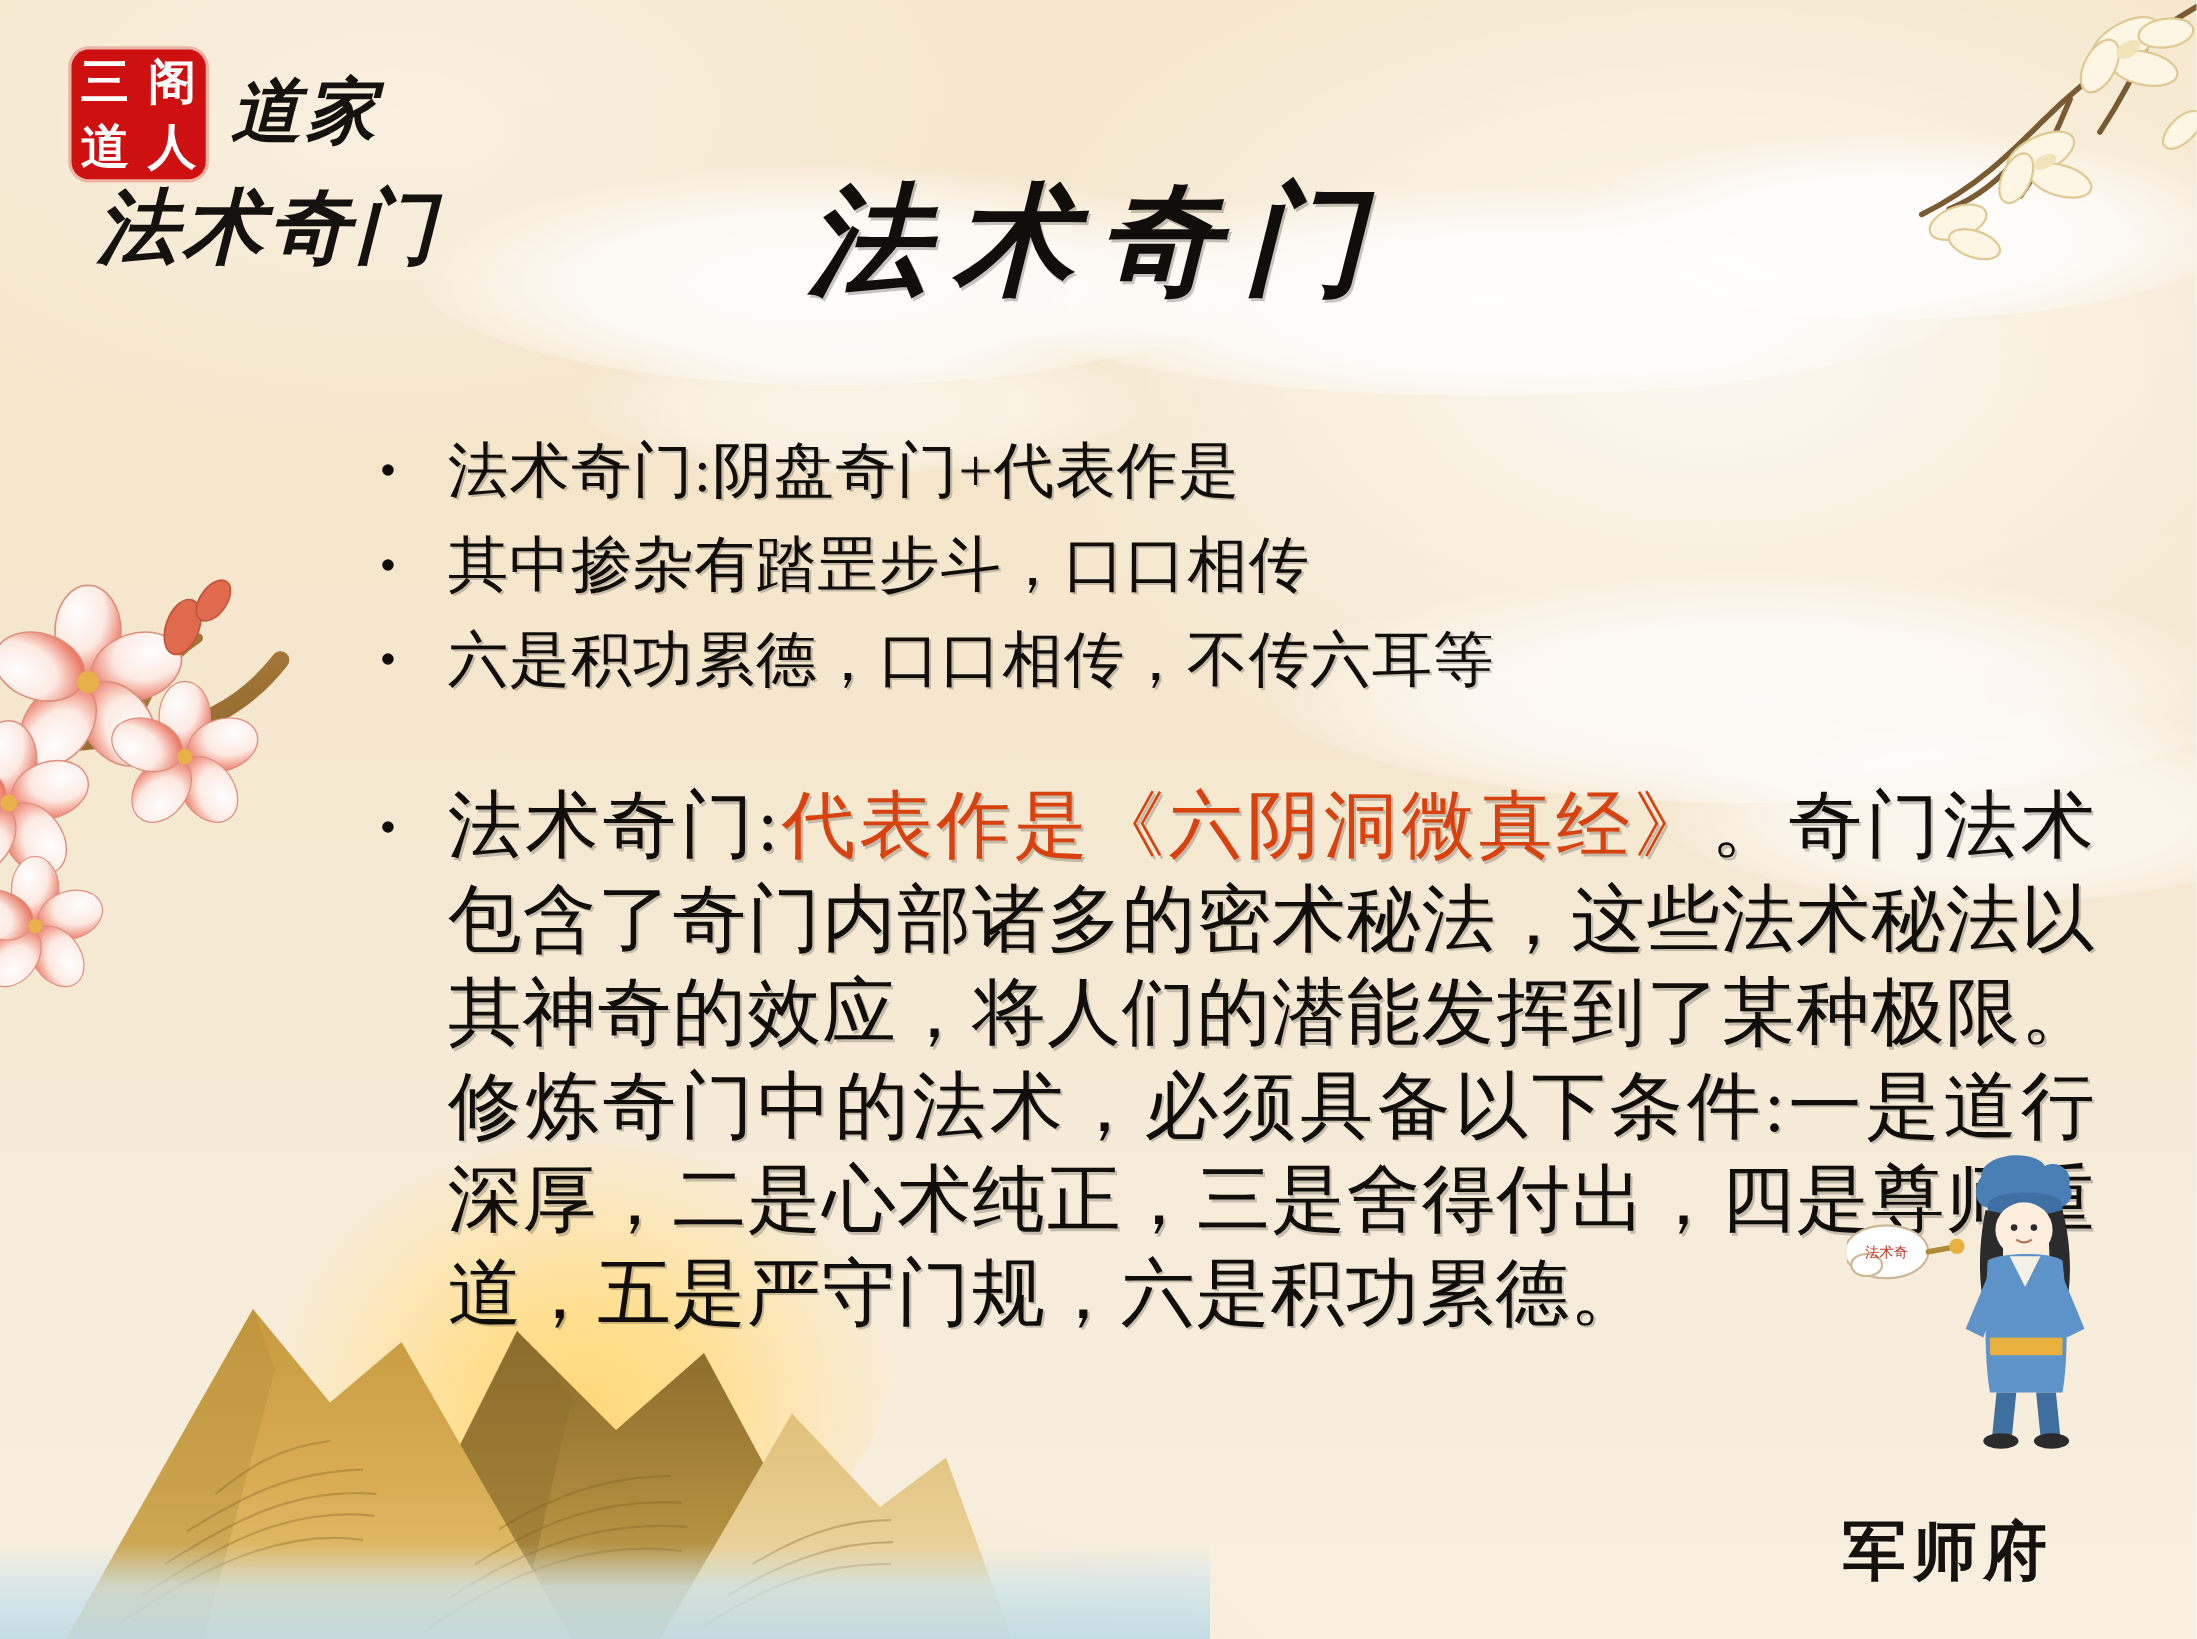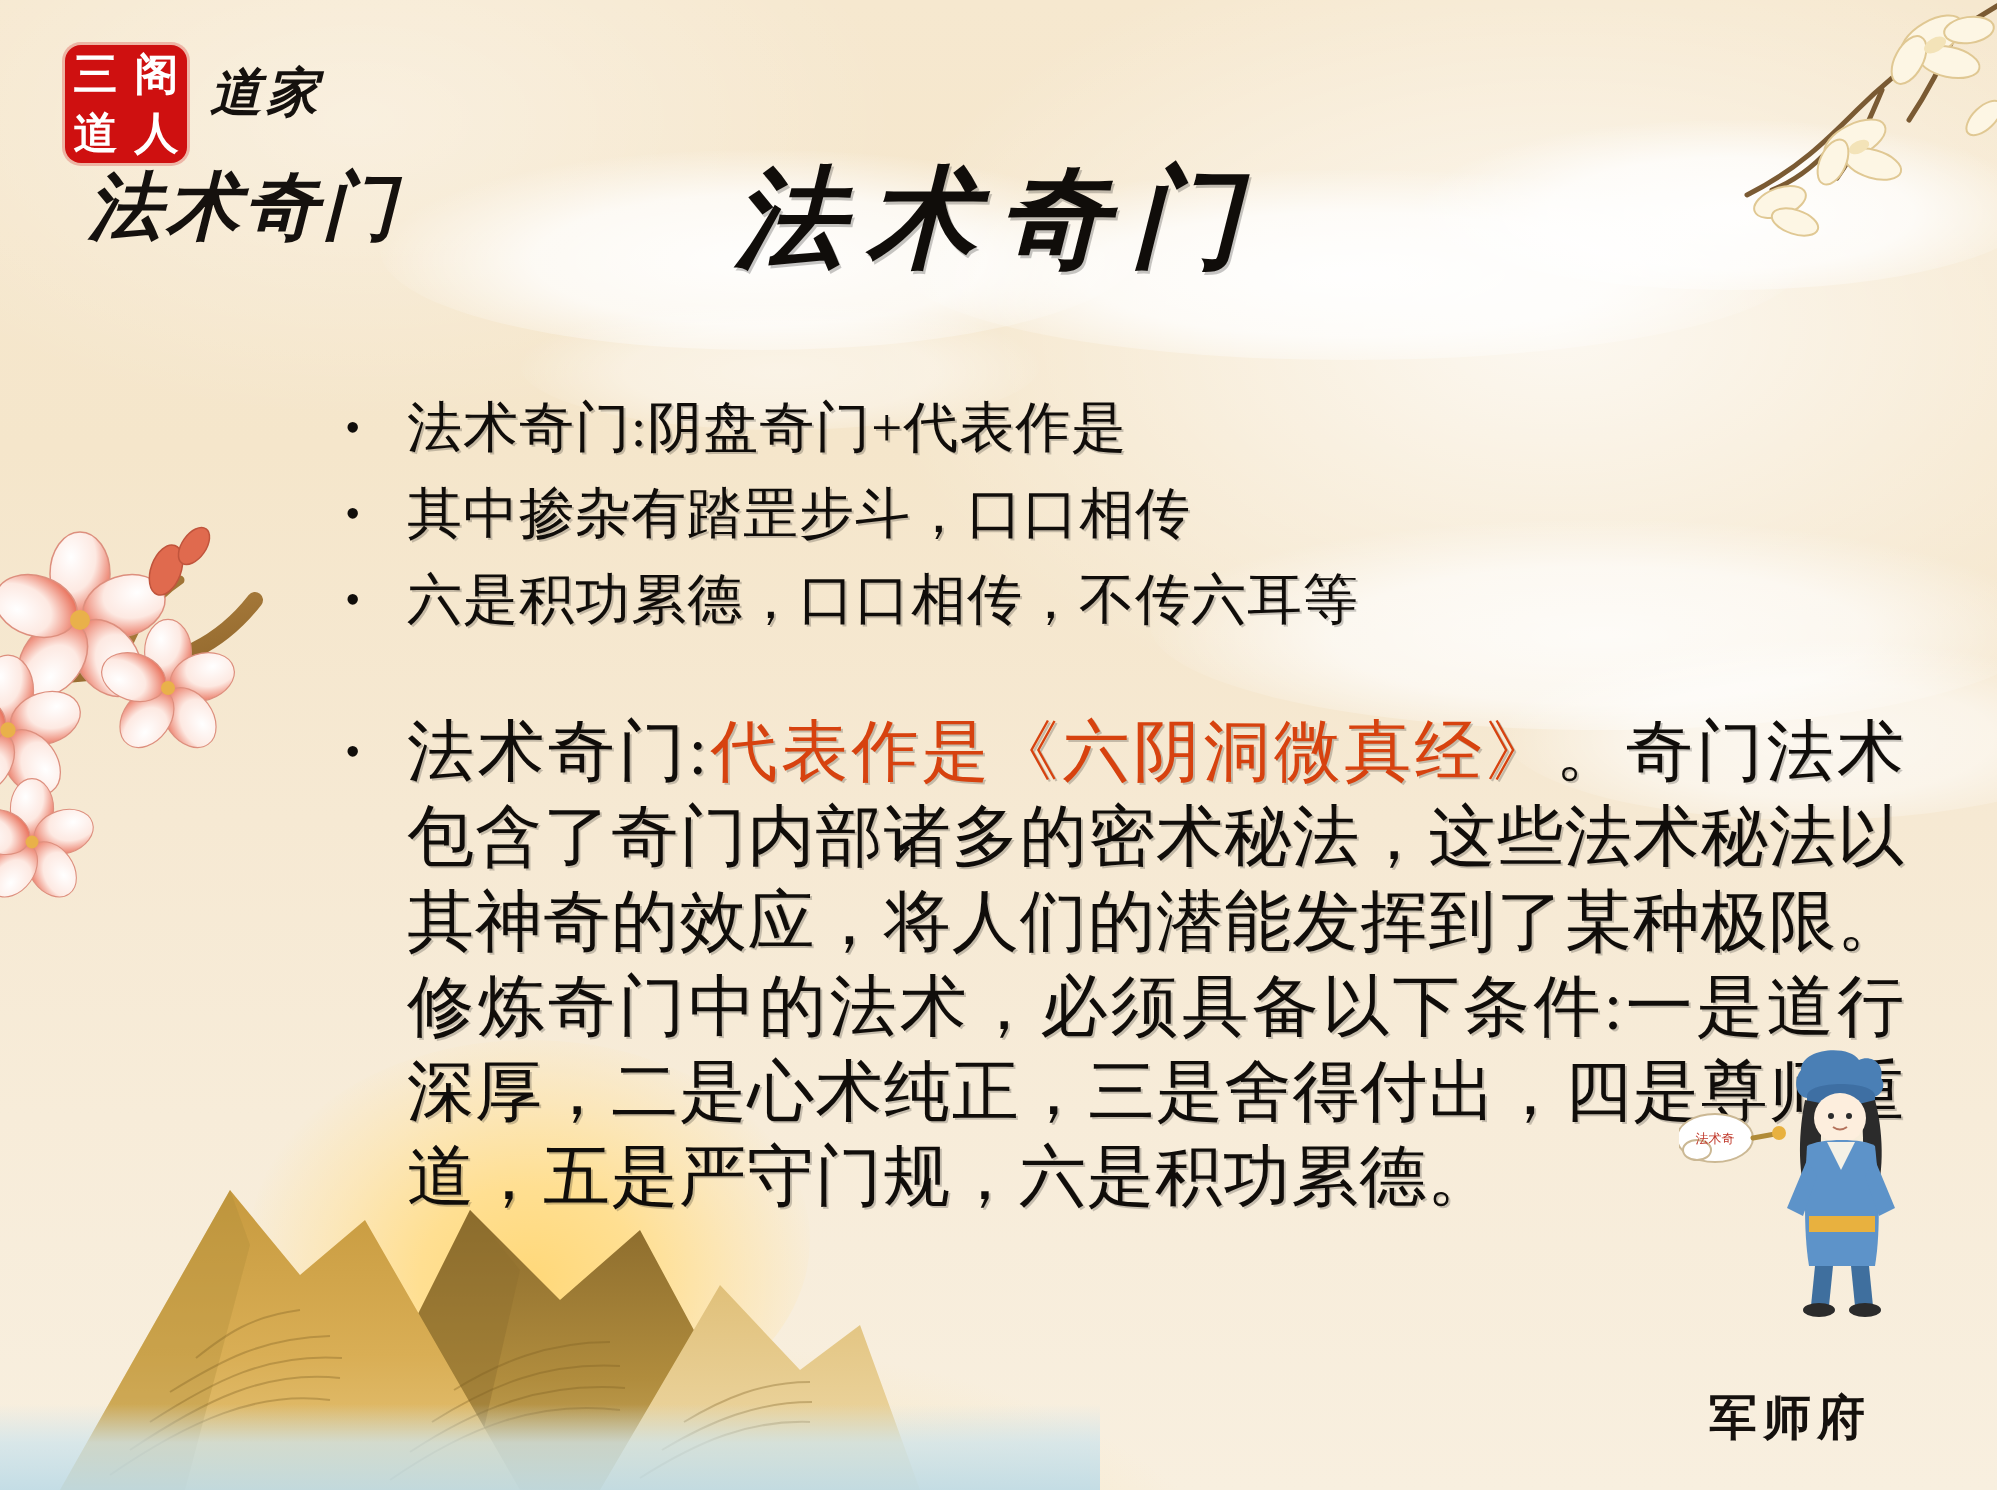--- a/index.html
+++ b/index.html
@@ -77,21 +77,21 @@
   }
   .seal span { display:flex; align-items:center; justify-content:center; }
   .logo-line1, .logo-line2 {
     position: absolute;
     color: #15110e;
     font-weight: bold;
     font-family: "Liberation Serif", "DejaVu Serif", serif;
     letter-spacing: 4px;
     white-space: nowrap;
   }
-  .logo-line1 { left: 150px; top: 28px;  font-size: 52px; font-style: italic; }
+  .logo-line1 { left: 150px; top: 28px;  font-size: 64px; font-style: italic; }
   .logo-line2 { left: 28px;  top: 128px; font-size: 74px; font-style: italic; }
 
   
   .magnolia { position:absolute; right:-10px; top:-10px; width: 470px; height: 300px; pointer-events:none; }
 
   
   .plum { position:absolute; left:-30px; top: 430px; width: 390px; height: 500px; pointer-events:none; }
 
   
   .title {
@@ -144,22 +144,21 @@
     text-justify: inter-ideograph;
   }
   .hl-red { color: #d7420f; }
 
   
   .mascot { position: absolute; right: 88px; bottom: 160px; width: 230px; height: 300px; pointer-events:none; }
   .mascot-label {
     position: absolute;
     right: 92px; bottom: 40px;
     width: 230px;
-    text-align: center;
-    font-size: 48px;
+    font-size: 58px;
     font-weight: bold;
     letter-spacing: 6px;
     color: #15110e;
     font-family: "Liberation Serif", "DejaVu Serif", serif;
   }
 </style>
 </head>
 <body>
 
 <div class="slide">

